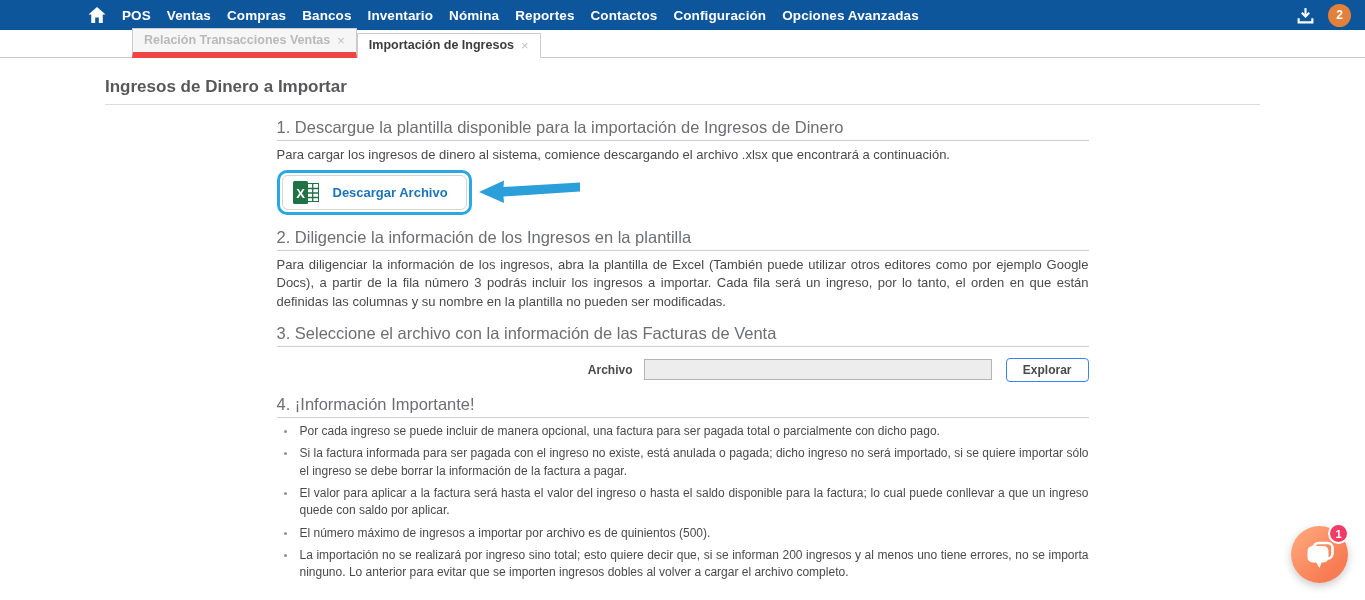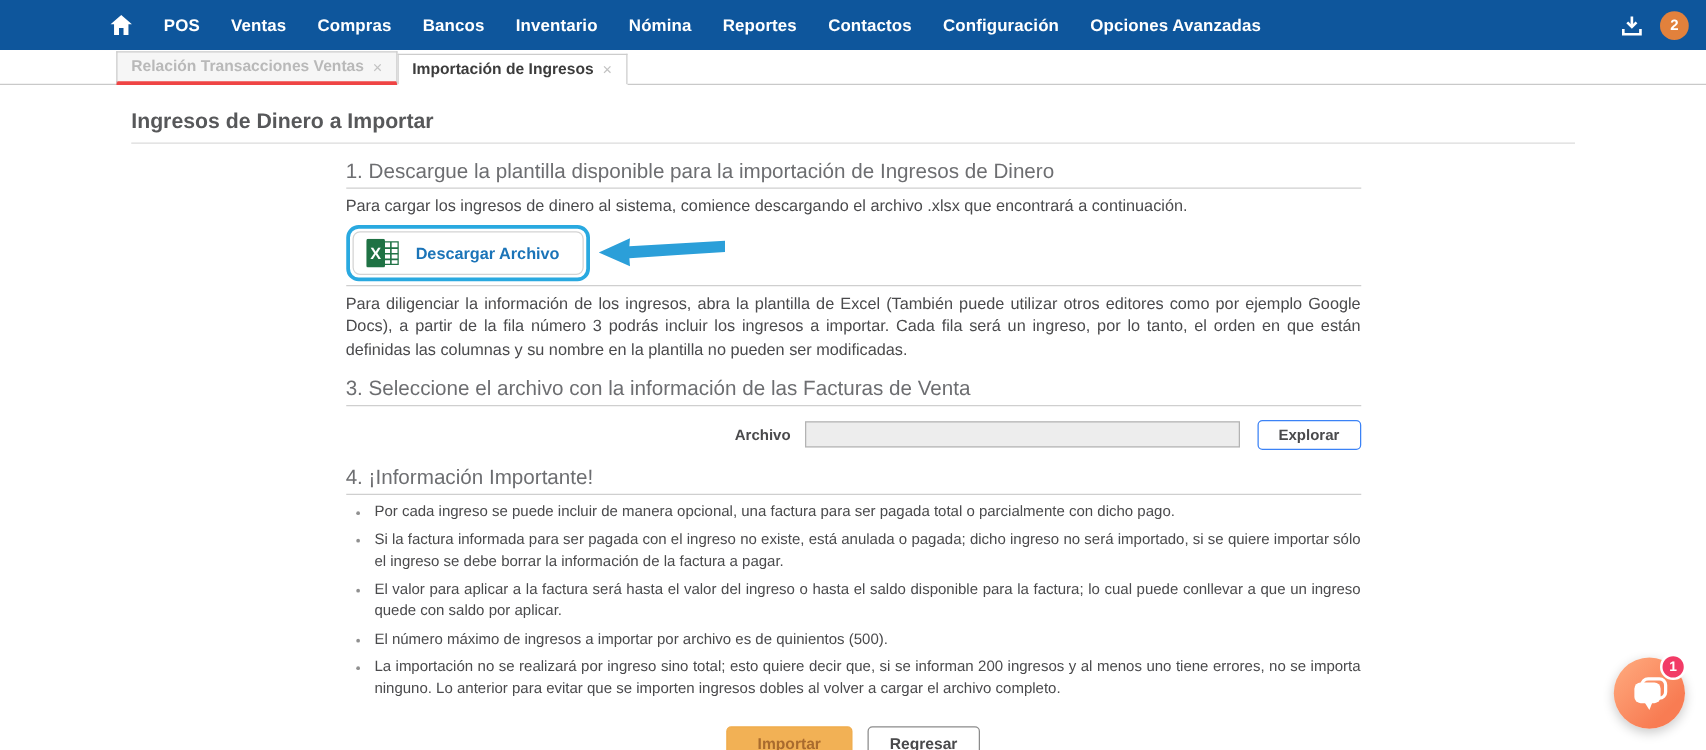--- a/index.html
+++ b/index.html
@@ -1,36 +1,36 @@
 <!DOCTYPE html>
 <html><head>
 <meta charset="utf-8">
 <style>
   * { box-sizing: border-box; margin: 0; padding: 0; }
   html, body { width: 1365px; height: 600px; overflow: hidden; background: #fff;
     font-family: "Liberation Sans", "DejaVu Sans", sans-serif; }
 
   
-  .navbar { height: 40px; background: #0e569c; display: flex; align-items: center;
-    padding: 0 14px 0 88px; gap: 25px; }
+  .navbar { height: 30px; background: #0e569c; display: flex; align-items: center;
+    padding: 0 14px 0 88px; gap: 16px; }
   .home-btn { display: flex; align-items: center; cursor: pointer; }
   .nav-item { color: #fff; font-weight: bold; font-size: 13.5px; text-decoration: none;
     white-space: nowrap; cursor: pointer; letter-spacing: .1px; }
   .nav-right { margin-left: auto; display: flex; align-items: center; gap: 13px; }
   .nav-badge { width: 23px; height: 23px; border-radius: 50%; background: #e2813c;
     color: #fff; font-size: 12px; font-weight: bold; display: flex; align-items: center;
     justify-content: center; cursor: pointer; }
 
   
   .tabbar { display: flex; align-items: flex-end; padding-left: 93px;
     border-bottom: 1px solid #c9c9c9; height: 28px; background: #fff; }
   .tab { display: flex; align-items: center; gap: 7px; padding: 4px 11px 5px;
     font-size: 12.5px; font-weight: bold; border: 1px solid #ccc; margin-bottom: -1px;
     cursor: pointer; white-space: nowrap; }
-  .tab.inactive { background: #f6f6f6; color: #b9b9b9; border-bottom: 3px solid #ef4444; }
+  .tab.inactive { background: #f6f6f6; color: #b9b9b9; border-bottom: 6px solid #ef4444; margin-left: 39px; }
   .tab.active  { background: #fff; color: #3c3c3c; border-bottom: 1px solid #fff; }
   .tab .x { color: #c2c2c2; font-weight: normal; font-size: 13px; line-height: 1; }
 
   
   .page-title { margin: 19px 105px 0; font-size: 17px; color: #57585a; font-weight: bold; }
   .title-rule { border: none; border-top: 1px solid #dcdcdc; margin: 7px 105px 0; }
 
   .col { width: 812px; margin: 6px auto 0; }
   .sec-h { font-size: 16.5px; font-weight: 400; color: #6d6e71; margin-top: 13px; }
   .sec-rule { border: none; border-top: 1px solid #cfcfcf; margin: 3px 0 5px; }
@@ -139,20 +139,21 @@
             <text x="7.5" y="16.5" text-anchor="middle" font-family="Liberation Sans, sans-serif" font-size="13" font-weight="bold" fill="#ffffff">X</text>
           </svg>
           <span class="lbl">Descargar Archivo</span>
         </button>
       </span>
       <svg class="ann-arrow" width="104" height="26" viewBox="0 0 104 26">
         <path d="M2 14 L27 2.5 L26.5 9 L103 4.5 L103 13.5 L26.5 18.5 L27 25 Z" fill="#2b9fd9"></path>
       </svg>
     </div>
 
+    <h2 class="sec-h">2. Diligencie la información de los Ingresos en la plantilla</h2>
     <hr class="sec-rule">
     <p class="desc">Para diligenciar la información de los ingresos, abra la plantilla de Excel (También puede utilizar otros editores como por ejemplo Google Docs), a partir de la fila número 3 podrás incluir los ingresos a importar. Cada fila será un ingreso, por lo tanto, el orden en que están definidas las columnas y su nombre en la plantilla no pueden ser modificadas.</p>
 
     <h2 class="sec-h">3. Seleccione el archivo con la información de las Facturas de Venta</h2>
     <hr class="sec-rule">
     <div class="file-row">
       <span class="file-label">Archivo</span>
       <input class="file-input" type="text" readonly="" value="" style="">
       <button class="browse-btn">Explorar</button>
     </div>

